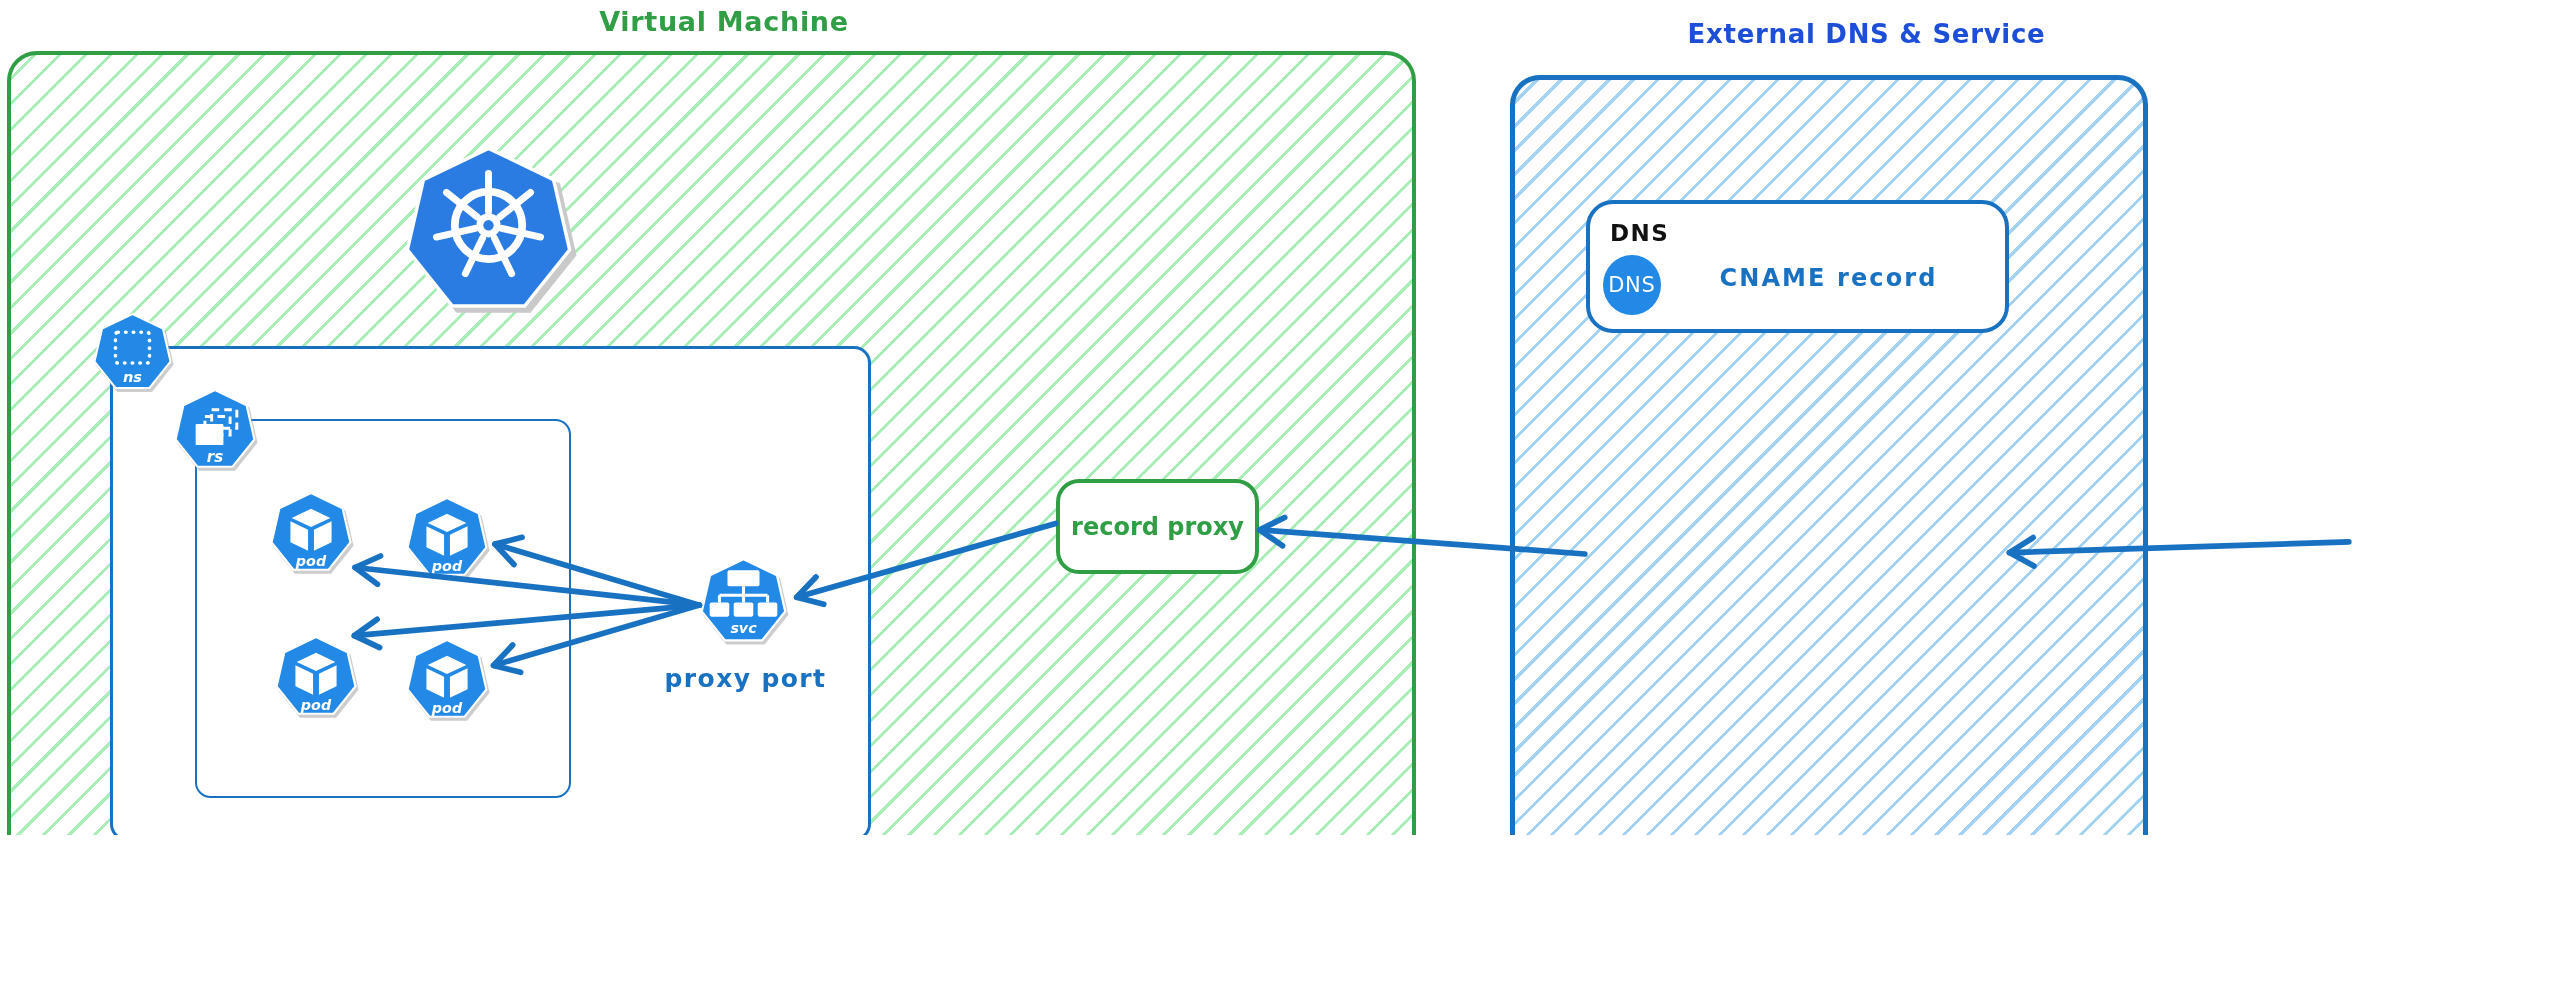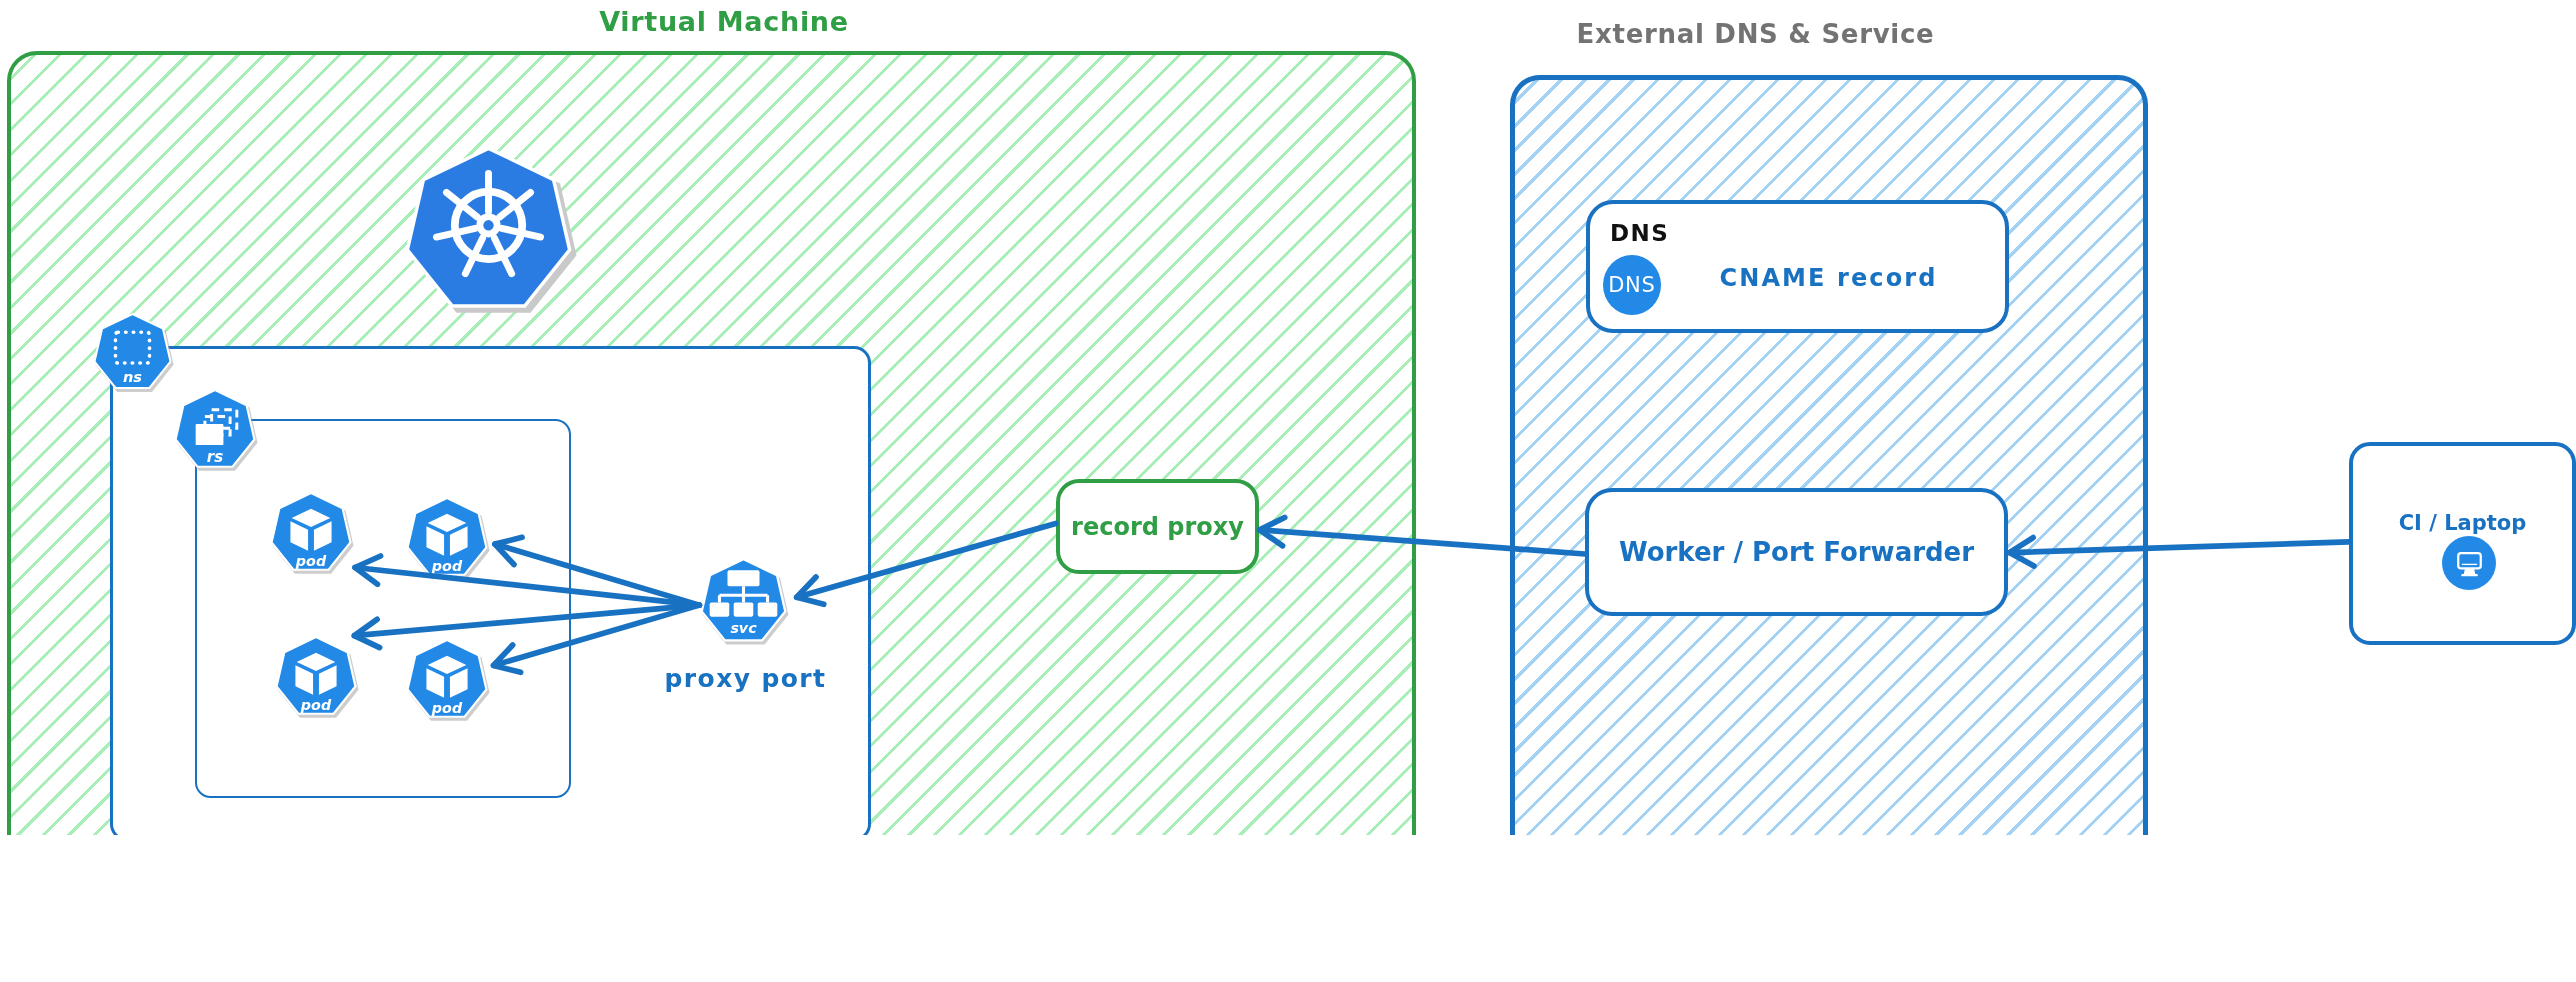--- a/index.html
+++ b/index.html
@@ -15,21 +15,21 @@
   }
   .ext-box{
     position:absolute;left:1510px;top:75px;width:628px;height:902px;
     border:5px solid #1971c2;border-radius:30px;
     background-image:repeating-linear-gradient(135deg,transparent 0 14px,#a3d2f5 14px 17px);
   }
   .section-title{
     position:absolute;text-align:center;font-weight:600;letter-spacing:0.7px;font-size:27px;
   }
   .vm-title{left:440px;top:5.7px;width:568px;color:#2f9e44;}
-  .ext-title{left:1489px;top:18.5px;width:533px;color:#737373;font-size:26px;}
+  .ext-title{left:1600px;top:18.5px;width:533px;color:#1d4ed8;font-size:26px;}
   
   .ns-box{
     position:absolute;left:110px;top:346px;width:755px;height:489px;
     background:#fff;border:3.6px solid #1971c2;border-radius:17px;
   }
   .rs-box{
     position:absolute;left:195px;top:419px;width:372px;height:375px;
     background:#fff;border:2.8px solid #1971c2;border-radius:15.6px;
   }
   .rp-box{
@@ -156,35 +156,21 @@
   <div class="rp-box">
     <span>record proxy</span>
   </div>
 
   <div class="dns-box">
     <div class="dns-tag">DNS</div>
     <div class="dns-badge">DNS</div>
     <div class="cname-label">CNAME record</div>
   </div>
 
-  <div class="worker-box">
-    <span>Worker / Port Forwarder</span>
-  </div>
 
-  <div class="ci-box">
-    <div class="ci-label">CI / Laptop</div>
-    <div class="monitor-wrap">
-      <svg width="45" height="45" viewBox="0 0 100 100">
-        <rect x="25" y="27" width="50" height="34" rx="6" fill="none" stroke="#fff" stroke-width="5"></rect>
-        <path d="M33 52 H67" stroke="#fff" stroke-width="3"></path>
-        <path d="M40 61 L37 74 H63 L60 61 Z" fill="#fff"></path>
-        <path d="M34 76 H66" stroke="#fff" stroke-width="5" stroke-linecap="round"></path>
-      </svg>
-    </div>
-  </div>
 
   <svg class="overlay" width="2576" height="983" viewBox="0 0 3628 1384">
     <defs>
       <marker id="ah" viewBox="0 0 60 60" markerWidth="60" markerHeight="60" refX="46" refY="30" orient="auto" markerUnits="userSpaceOnUse">
         <path d="M12 10 L46 30 L12 50" fill="none" stroke="#1971c2" stroke-width="8" stroke-linecap="round" stroke-linejoin="round"></path>
       </marker>
     </defs>
     <g stroke="#1971c2" stroke-width="8" stroke-linecap="round" fill="none">
       <line x1="985" y1="852" x2="500" y2="799" marker-end="url(#ah)"></line>
       <line x1="985" y1="852" x2="697" y2="766" marker-end="url(#ah)"></line>

